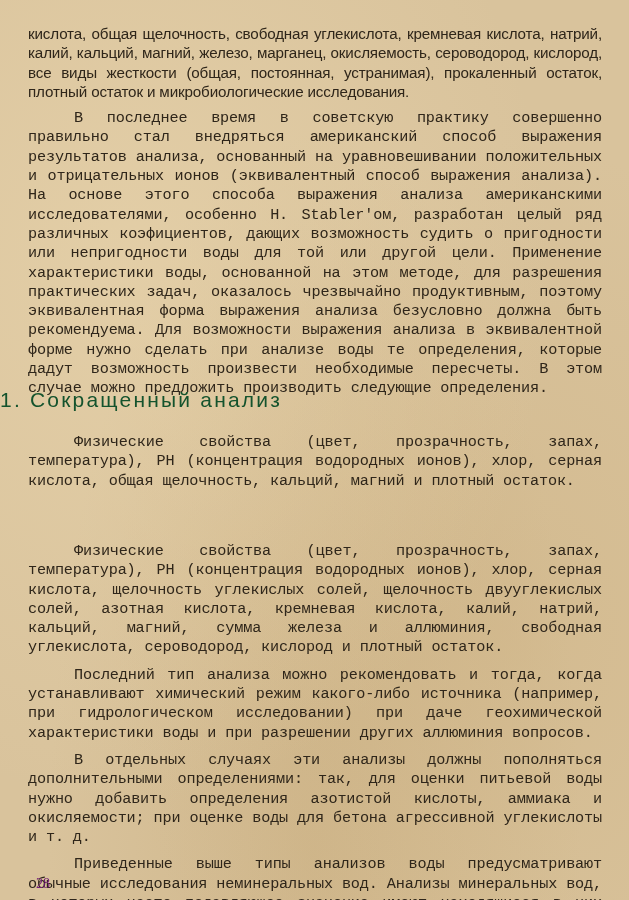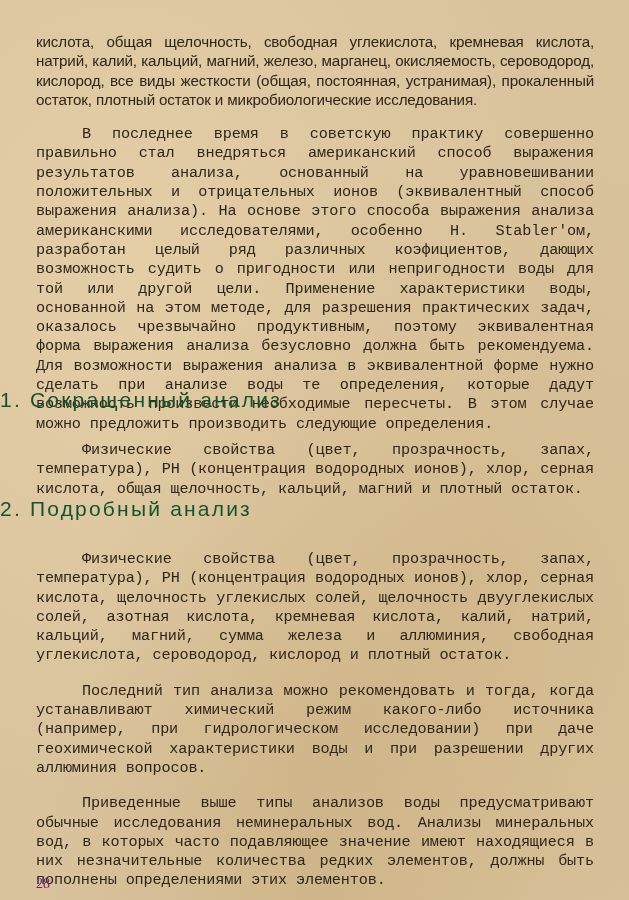--- a/index.html
+++ b/index.html
@@ -28,21 +28,21 @@
       left: 20px;
       width: 590px;
       font-family: "Liberation Sans", "DejaVu Sans", sans-serif;
       font-size: 15.2px;
       line-height: 19.3px;
       letter-spacing: -0.15px;
       text-align: justify;
       color: #2f261a;
     }
     .text-block p {
-      margin: 16px;
+      margin: 8px;
       text-indent: 0;
     }
     .text-block p.indent {
       text-indent: 46px;
       font-family: Liberation Mono, monospace;
     }
     .heading {
       position: absolute;
       left: 0;
       width: 629px;
@@ -70,23 +70,23 @@
     <p>кислота, общая щелочность, свободная углекислота, кремневая кислота, натрий, калий, кальций, магний, железо, марганец, окисляемость, сероводород, кислород, все виды жесткости (общая, постоянная, устранимая), прокаленный остаток, плотный остаток и микробиологические исследования.</p>
     <p class="indent">В последнее время в советскую практику совершенно правильно стал внедряться американский способ выражения результатов анализа, основанный на уравновешивании положительных и отрицательных ионов (эквивалентный способ выражения анализа). На основе этого способа выражения анализа американскими исследователями, особенно H. Stabler'ом, разработан целый ряд различных коэфициентов, дающих возможность судить о пригодности или непригодности воды для той или другой цели. Применение характеристики воды, основанной на этом методе, для разрешения практических задач, оказалось чрезвычайно продуктивным, поэтому эквивалентная форма выражения анализа безусловно должна быть рекомендуема. Для возможности выражения анализа в эквивалентной форме нужно сделать при анализе воды те определения, которые дадут возможность произвести необходимые пересчеты. В этом случае можно предложить производить следующие определения.</p>
   </div>
 
   <div class="heading" style="top: 388px;">1. Сокращенный анализ</div>
 
   <div class="text-block" style="top: 425px;">
     <p class="indent">Физические свойства (цвет, прозрачность, запах, температура), РН (концентрация водородных ионов), хлор, серная кислота, общая щелочность, кальций, магний и плотный остаток.</p>
   </div>
 
-  <div class="heading" style="top: 497px;">2. Подробный анализ</div>
 
   <div class="text-block" style="top: 534px;">
     <p class="indent">Физические свойства (цвет, прозрачность, запах, температура), РН (концентрация водородных ионов), хлор, серная кислота, щелочность углекислых солей, щелочность двууглекислых солей, азотная кислота, кремневая кислота, калий, натрий, кальций, магний, сумма железа и аллюминия, свободная углекислота, сероводород, кислород и плотный остаток.</p>
     <p class="indent">Последний тип анализа можно рекомендовать и тогда, когда устанавливают химический режим какого-либо источника (например, при гидрологическом исследовании) при даче геохимической характеристики воды и при разрешении других аллюминия вопросов.</p>
+    <p class="indent">В отдельных случаях эти анализы должны пополняться дополнительными определениями: так, для оценки питьевой воды нужно добавить определения азотистой кислоты, аммиака и окисляемости; при оценке воды для бетона агрессивной углекислоты и т. д.</p>
     <p class="indent">Приведенные выше типы анализов воды предусматривают обычные исследования неминеральных вод. Анализы минеральных вод, в которых часто подавляющее значение имеют находящиеся в них незначительные количества редких элементов, должны быть пополнены определениями этих элементов.</p>
   </div>
 
   <div class="page-number">28</div>
 
 </div>
 
 </body></html>

